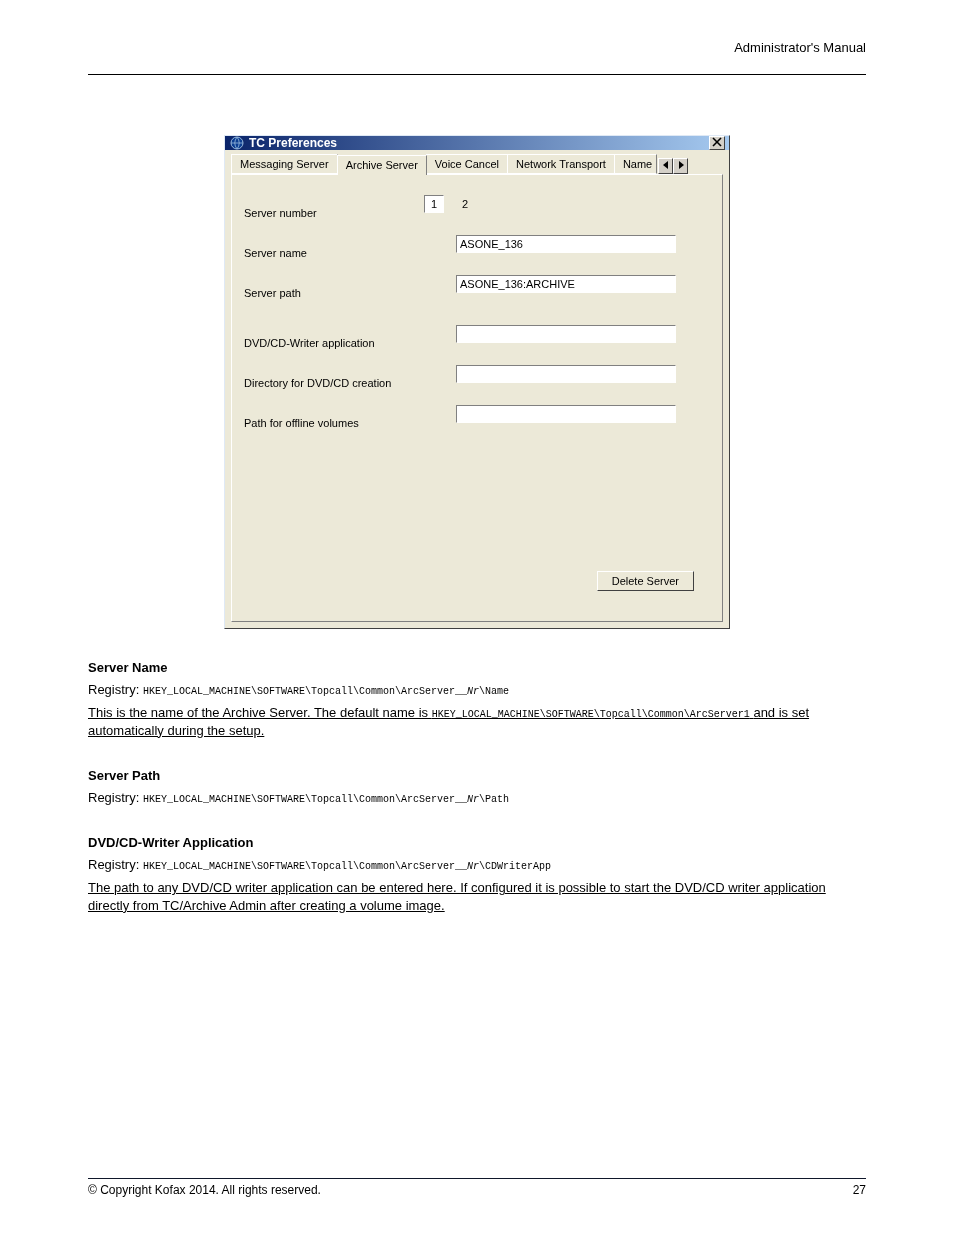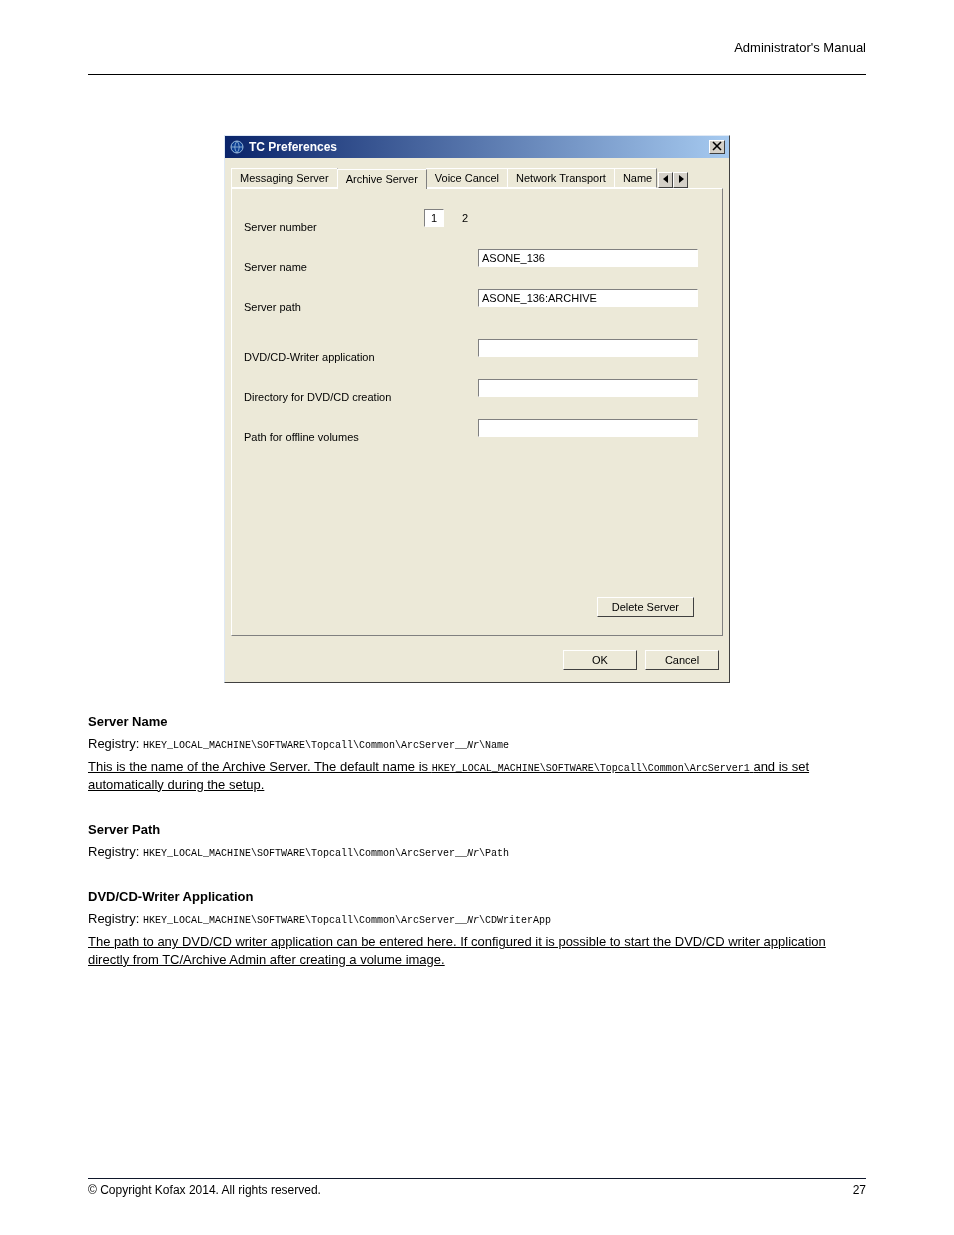--- a/index.html
+++ b/index.html
@@ -36,21 +36,21 @@
     border-top: 1px solid #dfe9f5;
     border-left: 1px solid #dfe9f5;
     border-right: 1px solid #404040;
     border-bottom: 1px solid #404040;
     font-family: Tahoma, sans-serif;
     font-size: 11px;
     position: relative;
   }
   .titlebar {
     background: linear-gradient(to right, #0a246a, #a6caf0);
-    height: 22px;
+    height: 14px;
     display: flex;
     align-items: center;
     padding: 0 4px;
     color: #fff;
     font-weight: bold;
     font-size: 12px;
   }
   .titlebar .app-icon {
     width: 16px; height: 16px;
     margin-right: 4px;
@@ -67,21 +67,21 @@
     color: #000;
     font-weight: bold;
     font-size: 12px;
     line-height: 12px;
     text-align: center;
     cursor: default;
   }
   .tabstrip {
     display: flex;
     align-items: flex-end;
-    padding: 10px 6px 0 6px;
+    padding: 4px 6px 0 6px;
     position: relative;
   }
   .tab {
     border-top: 1px solid #fff;
     border-left: 1px solid #fff;
     border-right: 1px solid #808080;
     background: #ece9d8;
     padding: 3px 8px 3px 8px;
     font-size: 11px;
     position: relative;
@@ -157,38 +157,38 @@
   .txt {
     width: 220px; height: 18px;
     border-top: 1px solid #808080;
     border-left: 1px solid #808080;
     border-right: 1px solid #fff;
     border-bottom: 1px solid #fff;
     background: #fff;
     padding: 0 3px;
     font-size: 11px;
     line-height: 16px;
-    margin-left: 54px;
+    margin-left: 32px;
   }
   .form-row.first .num-area { display: flex; align-items: center; }
   .btn {
     background: #ece9d8;
     border-top: 1px solid #fff;
     border-left: 1px solid #fff;
     border-right: 1px solid #404040;
     border-bottom: 1px solid #404040;
     padding: 3px 14px;
     font-size: 11px;
     min-width: 80px;
     text-align: center;
   }
   .delete-area {
     position: absolute;
     right: 28px;
-    bottom: 18px;
+    bottom: 30px;
   }
   .dlg-buttons {
     display: flex;
     justify-content: flex-end;
     gap: 8px;
     padding: 8px 10px 12px 10px;
   }
 
   .body-text {
     font-family: Arial, sans-serif;
@@ -295,24 +295,20 @@
       <div class="form-row">
         <span class="lbl">Path for offline volumes</span>
         <span class="txt"></span>
       </div>
 
       <div class="delete-area">
         <div class="btn">Delete Server</div>
       </div>
     </div>
 
-    <div class="dlg-buttons">
-      <div class="btn" style="min-width:74px">OK</div>
-      <div class="btn" style="min-width:74px">Cancel</div>
-    </div>
   </div>
 
   <div class="body-text">
     <div class="section">
       <div class="section-heading">Server Name</div>
       <div>
         <span>Registry: </span><span class="reg-path">HKEY_LOCAL_MACHINE\SOFTWARE\Topcall\Common\ArcServer__</span><span class="reg-path" style="font-style:italic">Nr</span><span class="reg-path">\Name</span>
       </div>
       <div class="desc">
         <span>This is the name of the Archive Server. The default name is </span>

